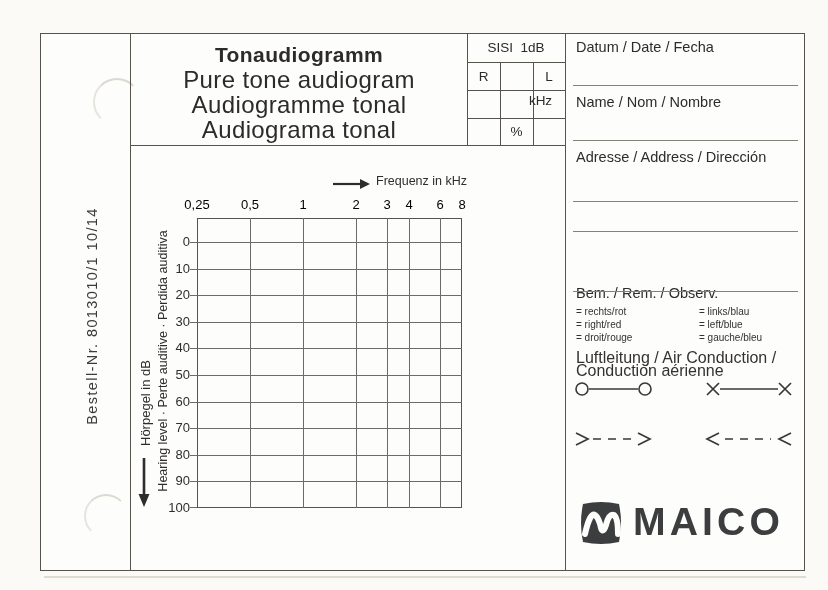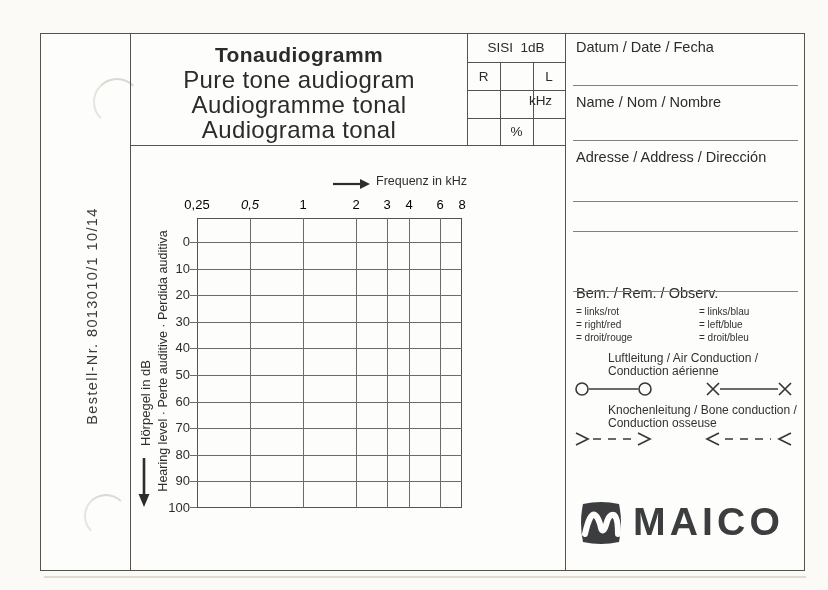--- a/index.html
+++ b/index.html
@@ -19,21 +19,21 @@
 
   .title-block{position:absolute;left:132px;top:42px;width:334px;text-align:center;line-height:25px;}
   .title-main{font-size:21px;font-weight:bold;letter-spacing:.4px;}
   .title-sub{font-size:24px;letter-spacing:.4px;}
 
   .sisi{position:absolute;left:467px;top:33px;width:98px;height:112px;font-size:13.5px;}
   .sisi .cell{position:absolute;display:flex;align-items:center;justify-content:center;white-space:pre;text-align:right;}
 
   .rc-label{position:absolute;left:576px;font-size:14.5px;color:#2e2c29;white-space:nowrap;}
   .legend-small{position:absolute;font-size:10px;line-height:13px;color:#34322e;white-space:nowrap;}
-  .cond-label{position:absolute;left:608px;font-size:12px;line-height:12.5px;color:#34322e;white-space:nowrap;}
+  .cond-label{position:absolute;left:576px;font-size:16px;line-height:12.5px;color:#34322e;white-space:nowrap;}
   .sym{position:absolute;}
 
   
   .audiogram{position:absolute;left:130px;top:145px;width:435px;height:427px;}
   .grid-box{position:absolute;border:1px solid #55534e;box-sizing:border-box;}
   .gh{position:absolute;height:1px;background:#6d6b66;}
   .gv{position:absolute;width:1px;background:#6d6b66;}
   .xtick{position:absolute;transform:translateX(-50%);font-size:13px;color:#000000;white-space:nowrap;}
   .ytick{position:absolute;text-align:right;font-size:13px;color:#2f2d2a;}
   .freq-label{position:absolute;left:246px;top:29px;font-size:12.5px;color:#2f2d2a;white-space:nowrap;}
@@ -92,49 +92,45 @@
   <div class="underline" style="left:573px;top:140px;width:225px;"></div>
 
   <div class="rc-label" style="top:149px;">Adresse / Address / Dirección</div>
   <div class="underline" style="left:573px;top:201px;width:225px;"></div>
   <div class="underline" style="left:573px;top:231px;width:225px;"></div>
 
   <div class="rc-label" style="top:244px;margin-top:41px;">Bem. / Rem. / Observ.</div>
   <div class="underline" style="left:573px;top:291px;width:225px;"></div>
 
   <div class="legend-small" style="left:576px;top:305px;">
-    <div>= links/rot</div>
+    <div>= rechts/rot</div>
     <div>= right/red</div>
     <div>= droit/rouge</div>
   </div>
   <div class="legend-small" style="left:699px;top:305px;">
     <div>= links/blau</div>
     <div>= left/blue</div>
-    <div>= droit/bleu</div>
+    <div>= gauche/bleu</div>
   </div>
 
   <div class="cond-label" style="top:352px;">
     <div>Luftleitung / Air Conduction /</div>
     <div>Conduction aérienne</div>
   </div>
   <svg class="sym" style="left:574px;top:380px;" width="80" height="18" viewBox="0 0 80 18">
     <circle cx="8" cy="9" r="6" fill="none" stroke="#3a3834" stroke-width="1.6"></circle>
     <line x1="15" y1="9" x2="64" y2="9" stroke="#3a3834" stroke-width="1.4"></line>
     <circle cx="71" cy="9" r="6" fill="none" stroke="#3a3834" stroke-width="1.6"></circle>
   </svg>
   <svg class="sym" style="left:705px;top:380px;" width="88" height="18" viewBox="0 0 88 18">
     <path d="M2 3 L14 15 M14 3 L2 15" stroke="#3a3834" stroke-width="1.7" fill="none"></path>
     <line x1="15" y1="9" x2="73" y2="9" stroke="#3a3834" stroke-width="1.4"></line>
     <path d="M74 3 L86 15 M86 3 L74 15" stroke="#3a3834" stroke-width="1.7" fill="none"></path>
   </svg>
 
-  <div class="cond-label" style="top:404px;">
-    <div>Knochenleitung / Bone conduction /</div>
-    <div>Conduction osseuse</div>
-  </div>
   <svg class="sym" style="left:574px;top:430px;" width="80" height="18" viewBox="0 0 80 18">
     <path d="M2 3 L14 9 L2 15" stroke="#3a3834" stroke-width="1.7" fill="none"></path>
     <line x1="19" y1="9" x2="60" y2="9" stroke="#3a3834" stroke-width="1.5" stroke-dasharray="8 7"></line>
     <path d="M64 3 L76 9 L64 15" stroke="#3a3834" stroke-width="1.7" fill="none"></path>
   </svg>
   <svg class="sym" style="left:705px;top:430px;" width="88" height="18" viewBox="0 0 88 18">
     <path d="M14 3 L2 9 L14 15" stroke="#3a3834" stroke-width="1.7" fill="none"></path>
     <line x1="20" y1="9" x2="66" y2="9" stroke="#3a3834" stroke-width="1.5" stroke-dasharray="8 7"></line>
     <path d="M86 3 L74 9 L86 15" stroke="#3a3834" stroke-width="1.7" fill="none"></path>
   </svg>
@@ -170,21 +166,21 @@
       <div class="gh" style="left: 60px; top: 309.8px; width: 272px;"></div>
       <div class="gh" style="left: 60px; top: 336.4px; width: 272px;"></div>
       <div class="gh" style="left: 60px; top: 362px; width: 7px;"></div>
       <div class="gv" style="left: 120px; top: 73px; height: 290px;"></div>
       <div class="gv" style="left: 173px; top: 73px; height: 290px;"></div>
       <div class="gv" style="left: 226px; top: 73px; height: 290px;"></div>
       <div class="gv" style="left: 257.003px; top: 73px; height: 290px;"></div>
       <div class="gv" style="left: 279px; top: 73px; height: 290px;"></div>
       <div class="gv" style="left: 310.003px; top: 73px; height: 290px;"></div>
       <div class="xtick" style="left: 67px; top: 52px;">0,25</div>
-      <div class="xtick" style="left: 120px; top: 52px; font-style: italic;">0,5</div>
+      <div class="xtick" style="left: 120px; top: 52px;">0,5</div>
       <div class="xtick" style="left: 173px; top: 52px;">1</div>
       <div class="xtick" style="left: 226px; top: 52px;">2</div>
       <div class="xtick" style="left: 257.003px; top: 52px;">3</div>
       <div class="xtick" style="left: 279px; top: 52px;">4</div>
       <div class="xtick" style="left: 310.003px; top: 52px;">6</div>
       <div class="xtick" style="left: 332px; top: 52px;">8</div>
       <div class="ytick" style="left: 8px; width: 52px; top: 89px;">0</div>
       <div class="ytick" style="left: 8px; width: 52px; top: 115.6px;">10</div>
       <div class="ytick" style="left: 8px; width: 52px; top: 142.2px;">20</div>
       <div class="ytick" style="left: 8px; width: 52px; top: 168.8px;">30</div>

